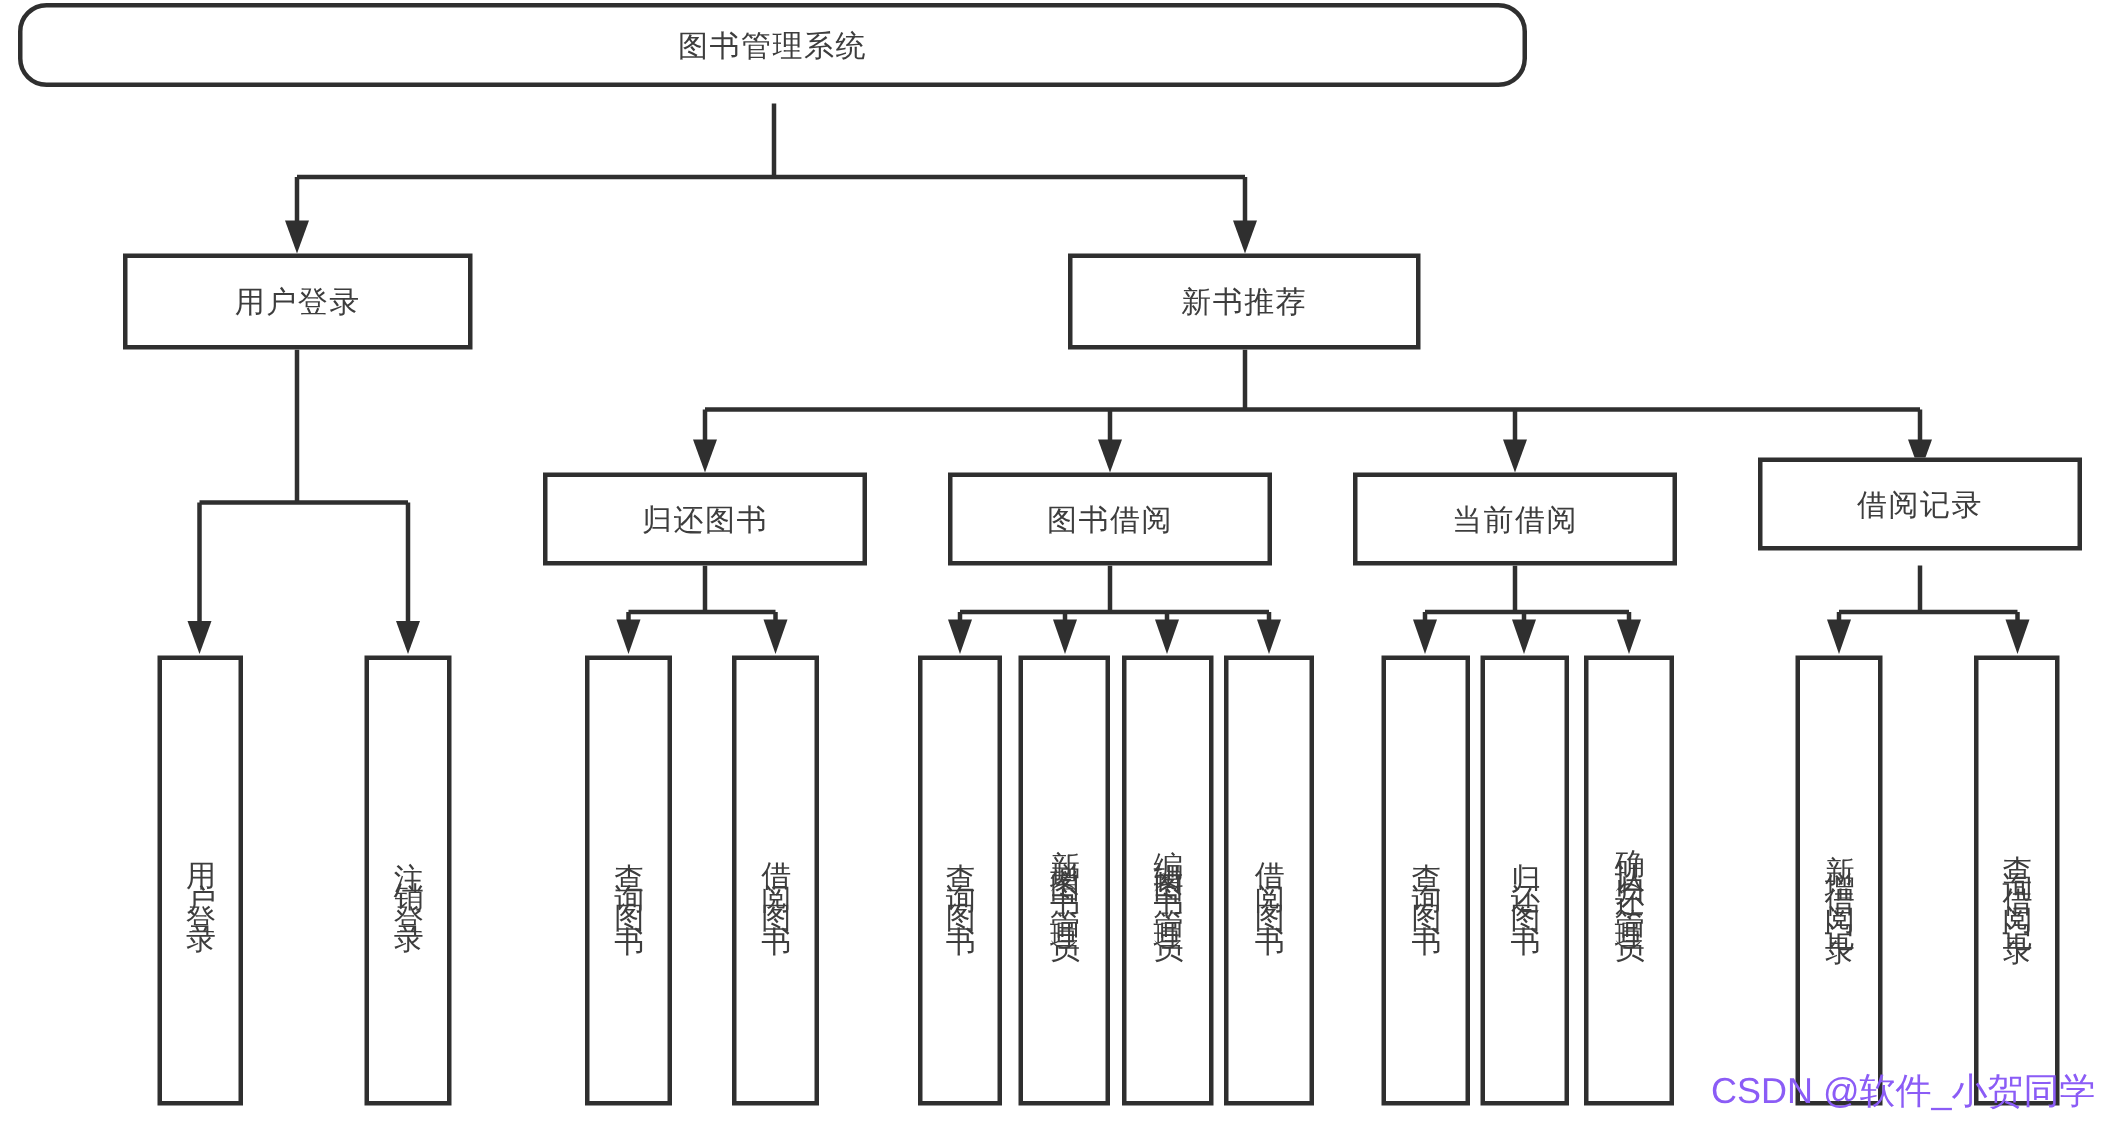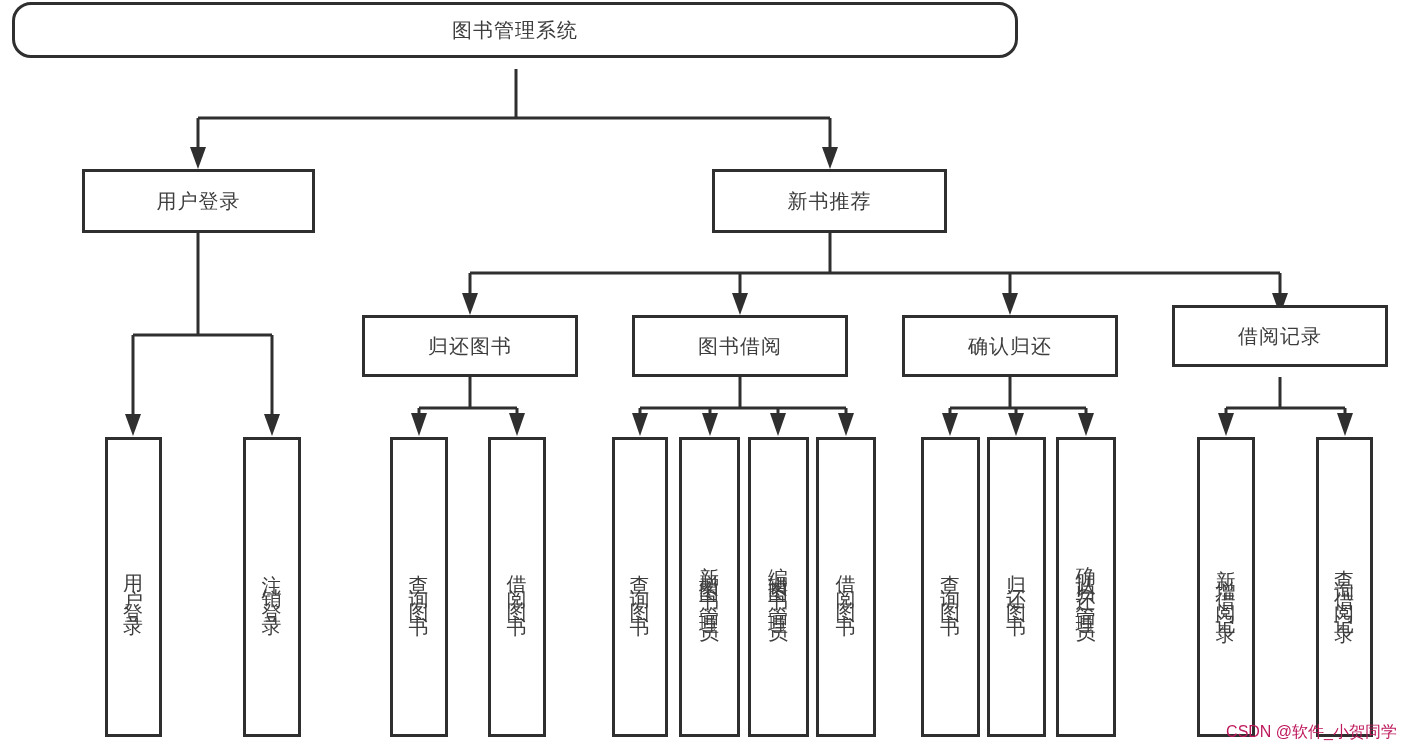--- a/index.html
+++ b/index.html
@@ -34,22 +34,22 @@
     font-size: 20px;
     letter-spacing: 14px;
     line-height: 1;
   }
   .v-node.mid span   { letter-spacing: 11px; }
   .v-node.dense span { letter-spacing: 8px; }
   #watermark {
     position: absolute;
     right: 8px;
     bottom: 4px;
-    font-size: 16px;
-    color: #be185d;
+    font-size: 24px;
+    color: #8b5cf6;
     z-index: 2;
     white-space: nowrap;
   }
   .stroke { stroke: #2f2f2f; stroke-width: 3; fill: none; }
   .arrowhead { fill: #2f2f2f; stroke: none; }
 </style>
 </head>
 <body>
 
 <div id="stage">
@@ -127,21 +127,21 @@
     <span>新书推荐</span>
   </div>
 
   <div class="node h-node" style="left:362px; top:315px; width:216px; height:62px;">
     <span>归还图书</span>
   </div>
   <div class="node h-node" style="left:632px; top:315px; width:216px; height:62px;align-items:center;">
     <span>图书借阅</span>
   </div>
   <div class="node h-node" style="left:902px; top:315px; width:216px; height:62px;">
-    <span>确认归还</span>
+    <span>当前借阅</span>
   </div>
   <div class="node h-node" style="left:1172px; top:305px; width:216px; height:62px;">
     <span>借阅记录</span>
   </div>
 
   <div class="node v-node" style="left:105px; top:437px; width:57px; height:300px;">
     <span>用户登录</span>
   </div>
   <div class="node v-node" style="left:243px; top:437px; width:58px; height:300px;">
     <span>注销登录</span>

